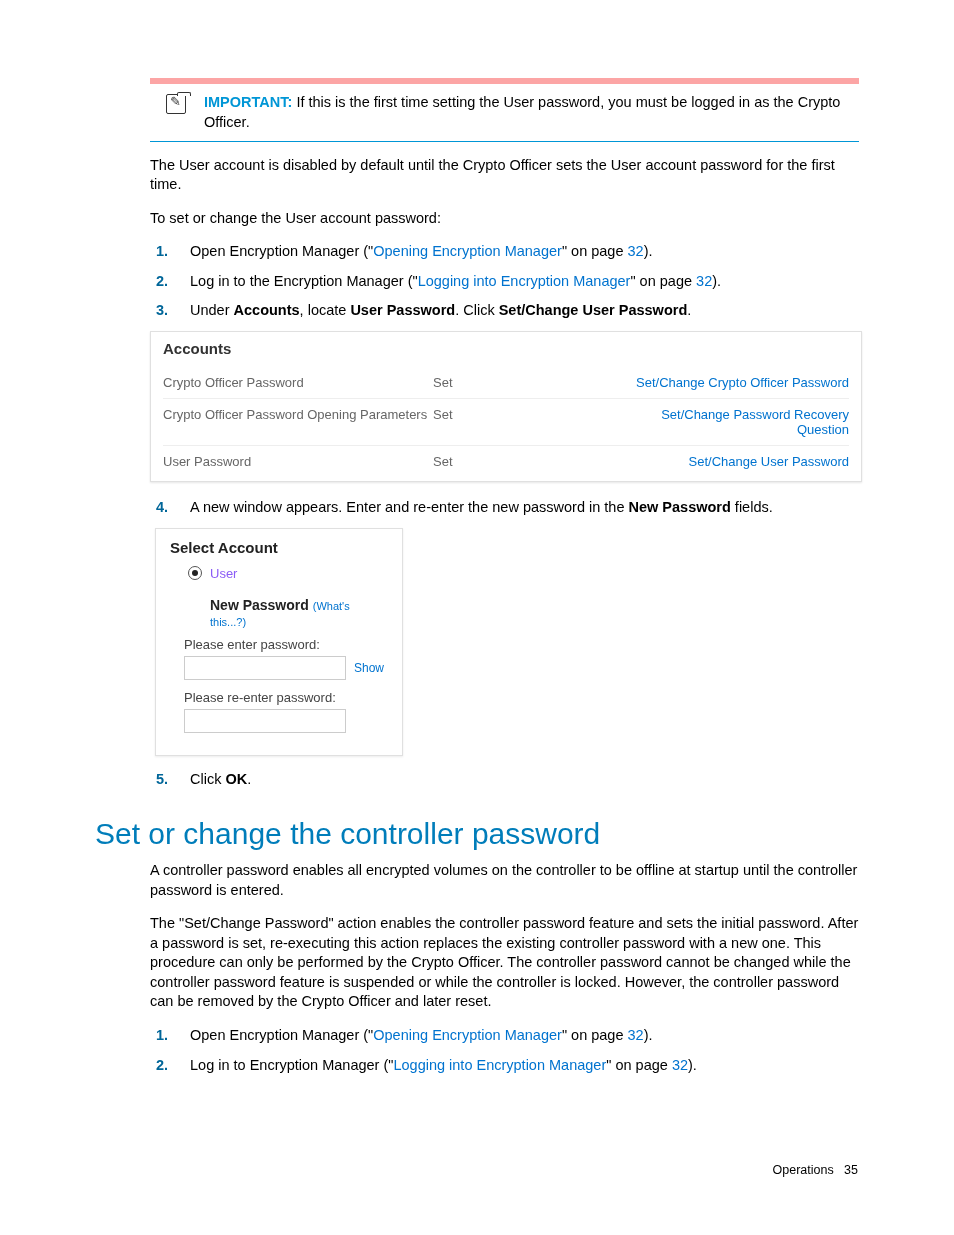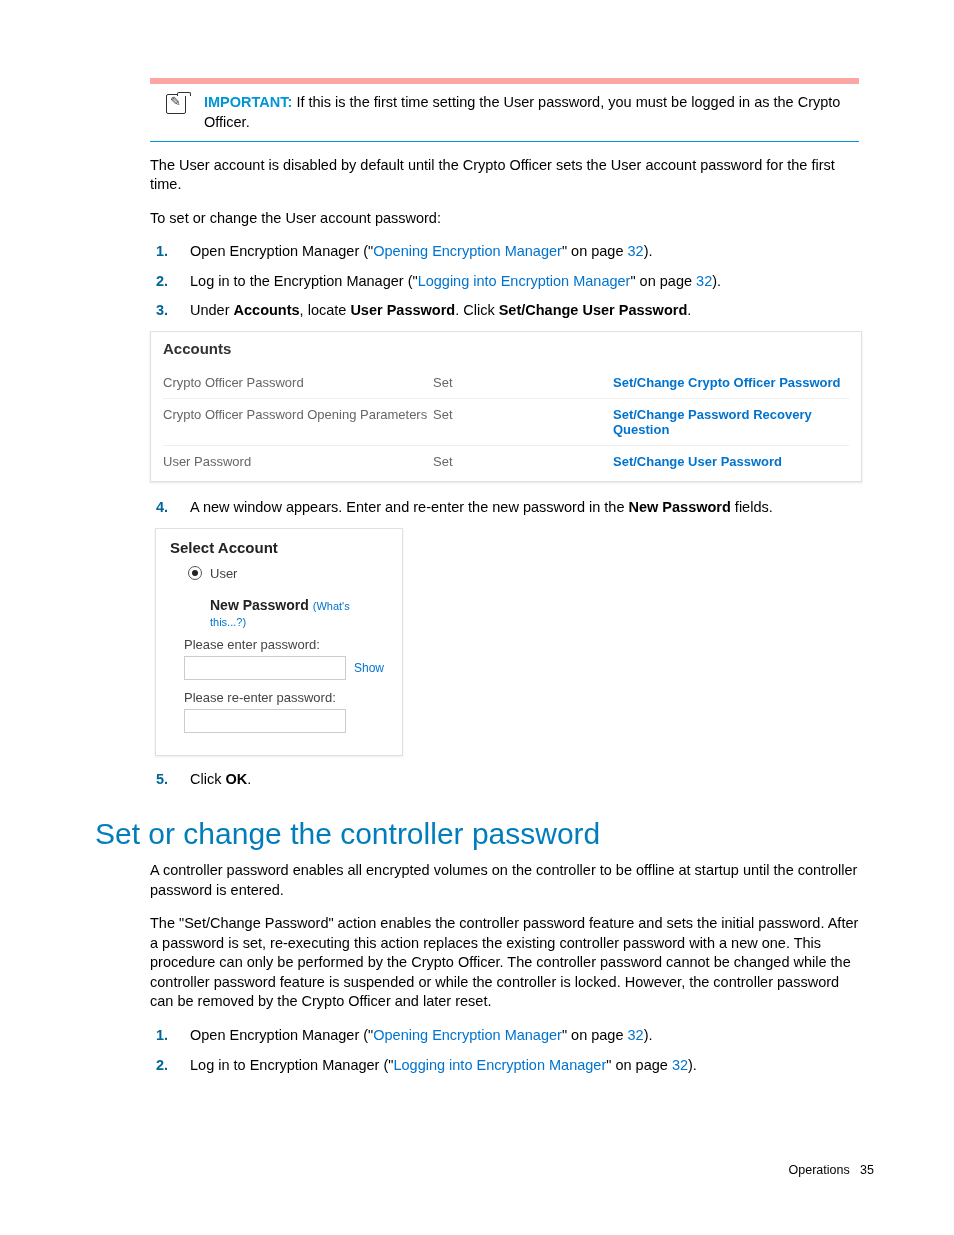--- a/index.html
+++ b/index.html
@@ -103,42 +103,42 @@
   }
   .acc-row {
     display: flex;
     border-bottom: 1px solid #eee;
     padding: 8px 0;
     align-items: flex-start;
   }
   .acc-row:last-child { border-bottom: none; }
   .acc-col1 { width: 270px; }
   .acc-col2 { width: 180px; }
-  .acc-col3 { flex: 1; color: #0073cf; font-weight: bold; }
+  .acc-col3 { flex: 1; text-align: right; color: #0073cf; }
 
   
   .select-shot {
     margin: 10px 0 14px 60px;
     width: 248px;
     border: 1px solid #e0e0e0;
     box-shadow: 0 1px 2px rgba(0,0,0,0.08);
     padding: 10px 14px 12px 14px;
     font-family: Arial, sans-serif;
     box-sizing: border-box;
   }
   .sel-h {
     font-weight: bold;
     font-size: 15px;
     color: #222;
     margin-bottom: 8px;
   }
   .sel-radio-row {
     padding: 2px 0 12px 18px;
     font-size: 13px;
-    color: #404040;
+    color: #8b5cf6;
     display: flex;
     align-items: center;
     gap: 8px;
   }
   .radio-dot {
     width: 12px; height: 12px;
     border: 1px solid #555;
     border-radius: 50%;
     display: inline-flex;
     align-items: center;
@@ -171,21 +171,21 @@
     font-family: Arial, sans-serif;
     font-weight: 300;
     font-size: 30px;
     color: #007dba;
     margin: 28px 0 10px 0;
   }
 
   .footer {
     position: absolute;
     bottom: 58px;
-    right: 80px;
+    right: 96px;
     font-size: 12.5px;
     color: #000;
   }
 </style>
 </head>
 <body>
 
 <div class="page">
 
   <div class="important-box">

